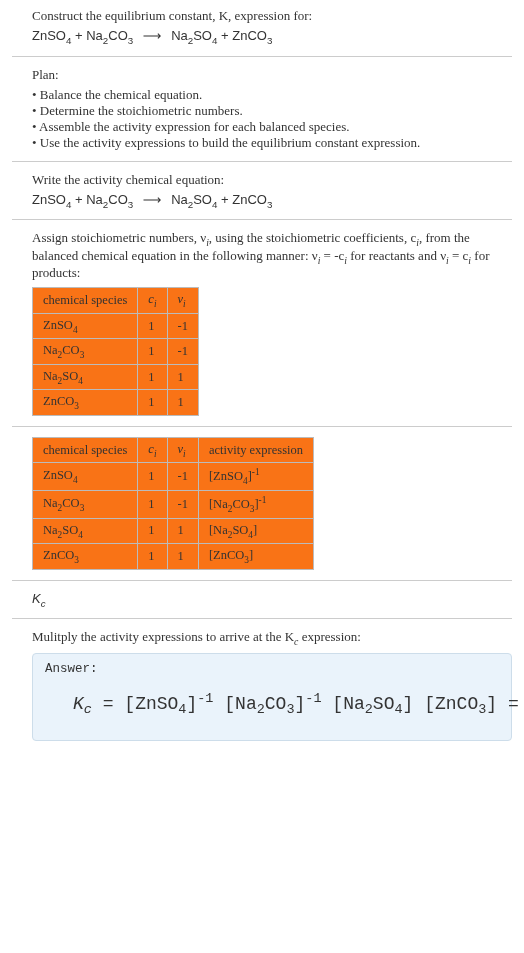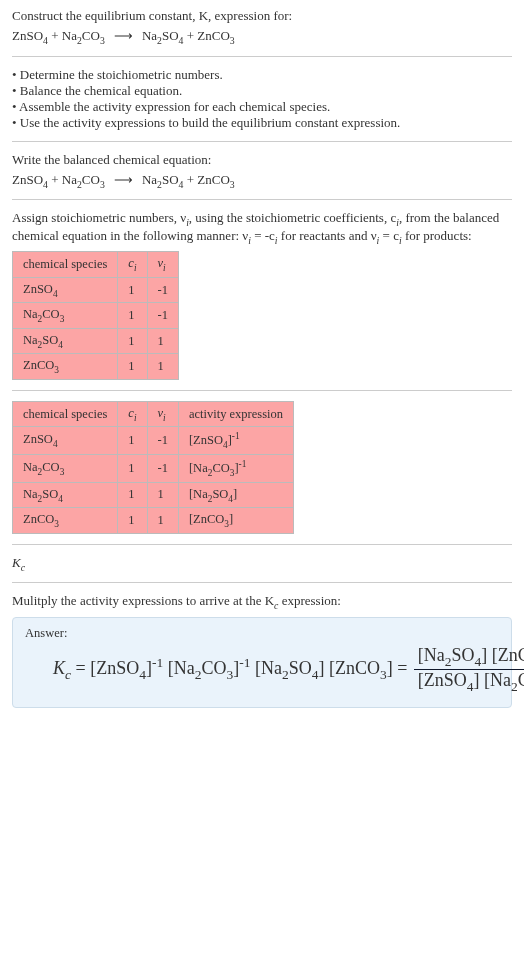--- a/index.html
+++ b/index.html
@@ -7,29 +7,30 @@
     padding: 8px 12px;
     font-family: Georgia, 'Times New Roman', serif;
     font-size: 13px;
     color: #333;
     background: #fff;
     width: 524px;
     box-sizing: border-box;
   }
   .section {
     margin-bottom: 4px;
+    margin-left: 20px;
   }
   hr.sep {
     border: none;
     border-top: 1px solid #ccc;
     margin: 10px 0;
   }
   .ital { font-style: italic; }
   .eq {
-    font-family: Liberation Serif, serif;
+    font-family: Liberation Sans, sans-serif;
     margin: 4px 0;
   }
   sub { font-size: 0.75em; vertical-align: sub; }
   sup { font-size: 0.75em; vertical-align: super; }
   .arrow { display:inline-block; margin: 0 6px; }
   ul.plan {
     list-style: none;
     padding-left: 0;
     margin: 4px 0;
   }
@@ -38,31 +39,32 @@
   }
   table.data {
     border-collapse: collapse;
     margin: 6px 0 10px 0;
     font-size: 12.5px;
   }
   table.data th, table.data td {
     border: 1px solid #bbb;
     padding: 4px 10px;
     text-align: left;
-    background: #fca5a5;
+    background: #f97316;
   }
   table.data th {
     font-weight: normal;
   }
   .answer-box {
     background: #eaf3fb;
     border: 1px solid #cdddea;
     border-radius: 4px;
     padding: 8px 12px 12px 12px;
     margin-top: 6px;
+    font-family: Liberation Mono, monospace;
   }
   .answer-label {
     font-size: 12.5px;
     color: #333;
     margin-bottom: 4px;
   }
   .frac {
     display: inline-block;
     vertical-align: middle;
     text-align: center;
@@ -99,32 +101,33 @@
     <span class="arrow">⟶</span>
     <span>Na</span><sub>2</sub><span>SO</span><sub>4</sub>
     +
     <span>ZnCO</span><sub>3</sub>
   </div>
 </div>
 
 <hr class="sep">
 
 <div class="section">
+  <div>Plan:</div>
   <ul class="plan">
+    <li>Balance the chemical equation.</li>
     <li>Determine the stoichiometric numbers.</li>
-    <li>Balance the chemical equation.</li>
-    <li>Assemble the activity expression for each chemical species.</li>
+    <li>Assemble the activity expression for each balanced species.</li>
     <li>Use the activity expressions to build the equilibrium constant expression.</li>
   </ul>
 </div>
 
 <hr class="sep">
 
 <div class="section">
-  <div>Write the balanced chemical equation:</div>
+  <div>Write the activity chemical equation:</div>
   <div class="eq">
     <span>ZnSO</span><sub>4</sub>
     +
     <span>Na</span><sub>2</sub><span>CO</span><sub>3</sub>
     <span class="arrow">⟶</span>
     <span>Na</span><sub>2</sub><span>SO</span><sub>4</sub>
     +
     <span>ZnCO</span><sub>3</sub>
   </div>
 </div>

